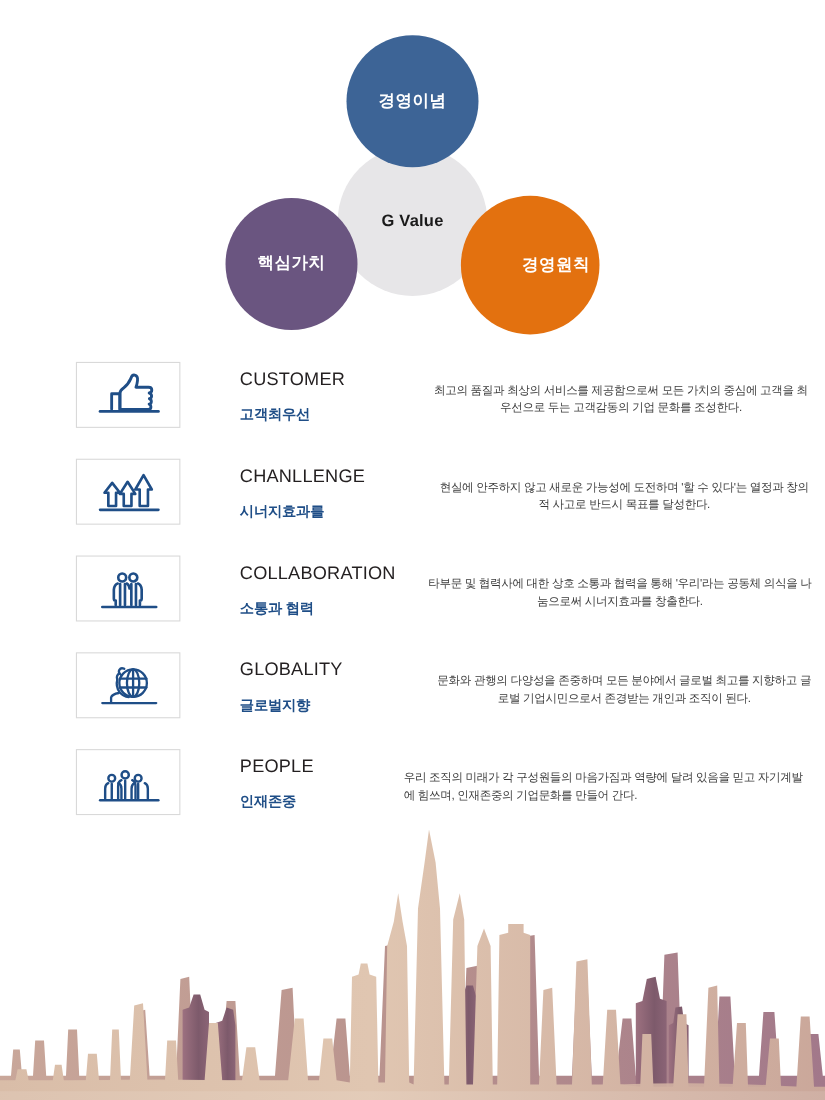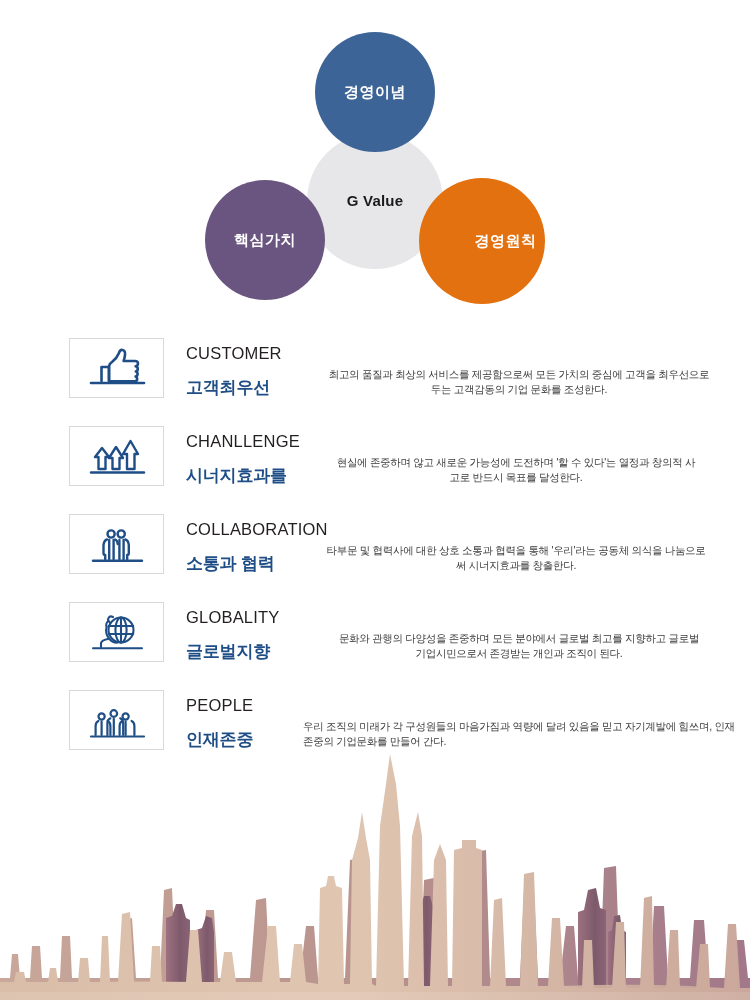--- a/index.html
+++ b/index.html
@@ -94,21 +94,22 @@
     position: absolute;
     left: 0;
     top: 310px;
     width: 750px;
   }
 
   .value-row {
     position: relative;
     height: 88px;
     display: flex;
-    align-items: flex-end;
+    align-items: center;
+    gap: 32px;
   }
 
   .icon-box {
     width: 95px;
     height: 60px;
     margin-left: 69px;
     margin-top: 10px;
     border: 1px solid #d9d9d9;
     background: #ffffff;
     flex: none;
@@ -129,21 +130,21 @@
   .title-en {
     font-size: 16.5px;
     font-weight: 400;
     color: #231f20;
     letter-spacing: 0.2px;
     line-height: 1.15;
     white-space: nowrap;
   }
 
   .title-ko {
-    font-size: 17px;
+    font-size: 13px;
     font-weight: 700;
     color: #1f4e87;
     letter-spacing: -0.2px;
     line-height: 1.25;
     margin-top: 14px;
     white-space: nowrap;
   }
 
   .desc {
     flex: 1;
@@ -226,21 +227,21 @@
             <path d="M28 25 L35 14 L42 25 H38.5 V36 H31.5 V25 Z"></path>
             <path d="M42 21 L49.5 8 L57 21 H53.5 V36 H46 V21 Z"></path>
             <path d="M10 39.5 H63"></path>
           </svg>
         </span>
       </div>
       <div class="titles">
         <div class="title-en">CHANLLENGE</div>
         <div class="title-ko">시너지효과를</div>
       </div>
-      <div class="desc center-align">현실에 존중하며 않고 새로운 가능성에 도전하며 '할 수 있다'는 열정과 창의적 사고로 반드시 목표를 달성한다.</div>
+      <div class="desc center-align">현실에 안주하지 않고 새로운 가능성에 도전하며 '할 수 있다'는 열정과 창의적 사고로 반드시 목표를 달성한다.</div>
     </div>
 
     <div class="value-row row-collaboration">
       <div class="icon-box">
         <span>
           <svg width="72" height="46" viewBox="0 0 72 46" fill="none" stroke="#1f4e87" stroke-width="2.4" stroke-linecap="round" stroke-linejoin="round">
             <path d="M26.5 13 a3.6 3.6 0 1 1 7.2 0 a3.6 3.6 0 1 1 -7.2 0"></path>
             <path d="M36.6 13 a3.6 3.6 0 1 1 7.2 0 a3.6 3.6 0 1 1 -7.2 0"></path>
             <path d="M26 18.5 Q23 19.5 22.5 24 L22.5 32 Q22.5 34 24.2 34 L24.2 38"></path>
             <path d="M34.2 18.5 Q36.4 19.6 36.8 23"></path>

